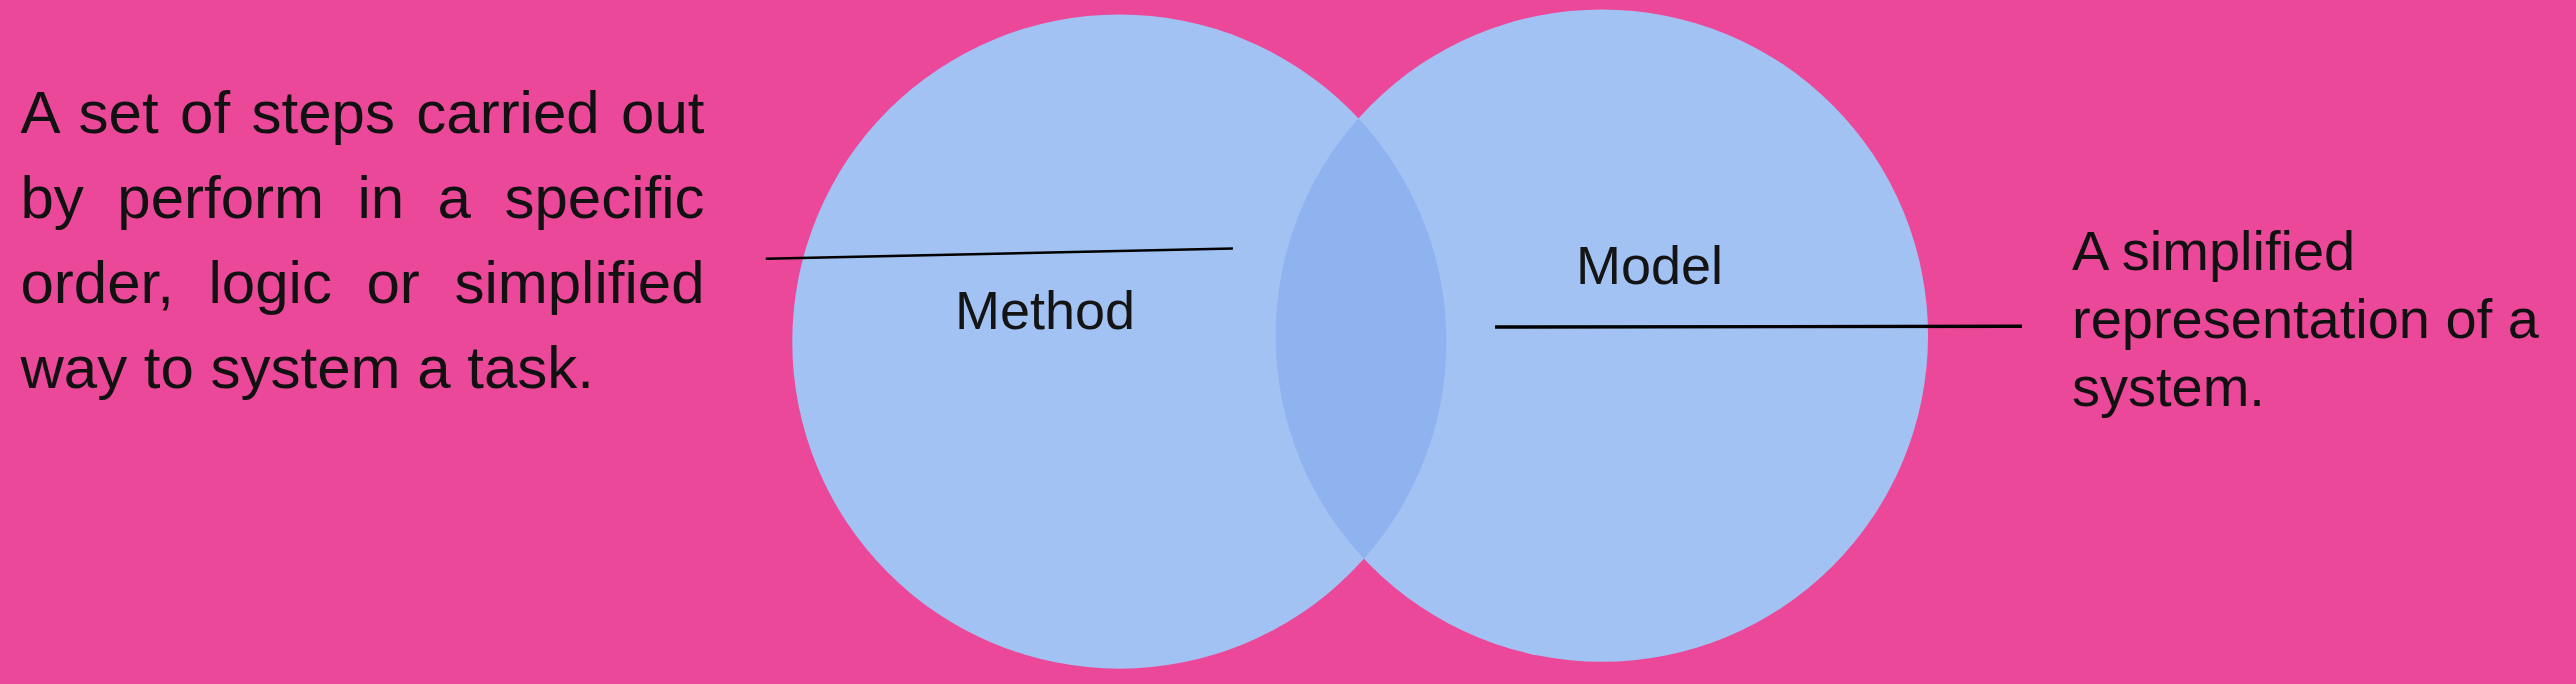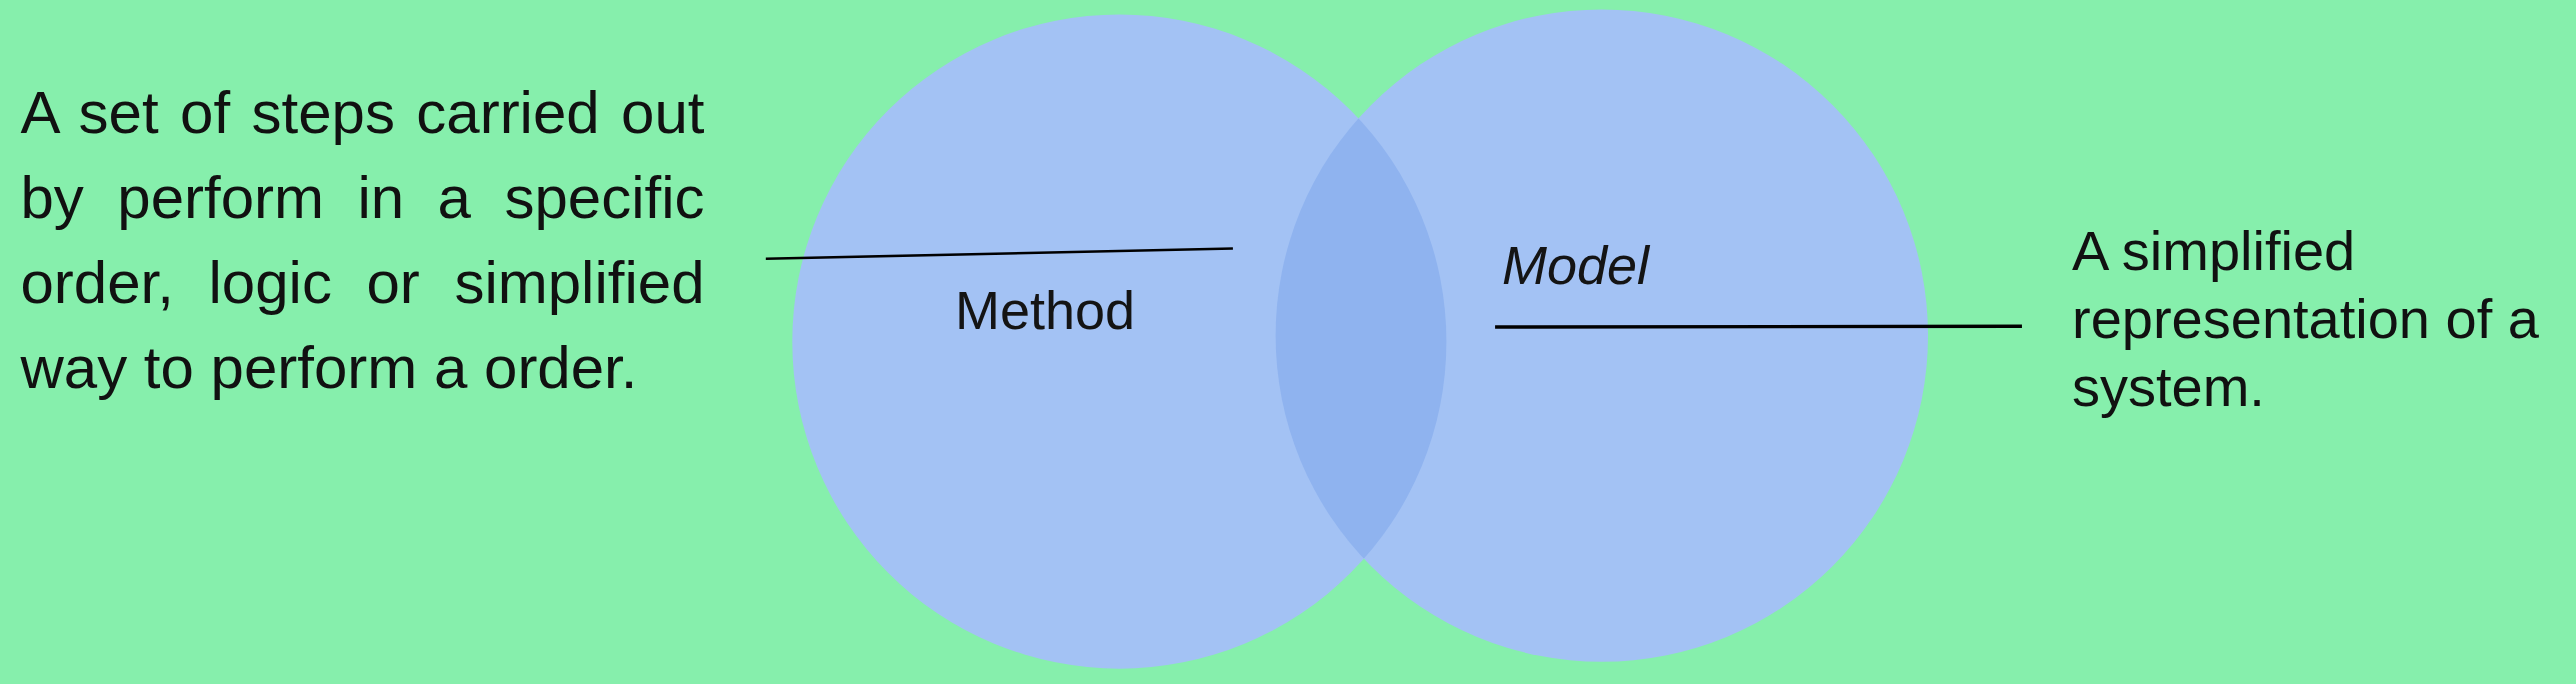--- a/index.html
+++ b/index.html
@@ -1,37 +1,37 @@
 <!DOCTYPE html>
 <html style="font-size:13.7px"><head>
 <meta charset="utf-8">
 <style>
   html,body{margin:0;padding:0;background:#ffffff;}
   body{font-family:"Liberation Sans","DejaVu Sans",sans-serif;}
   .canvas{
-    position:relative;width:2576px;height:684px;overflow:hidden;background:#86efac;
+    position:relative;width:2576px;height:684px;overflow:hidden;background:#ec4899;
   }
   .venn-svg{position:absolute;left:0;top:0;}
   .note{
     position:absolute;color:#111111;
   }
   .note-left{
     left:20.5px;top:70px;width:684px;
     font-size:60px;line-height:85px;
   }
   .note-left .line.j{text-align:justify;text-align-last:justify;}
   .note-right{
     left:2072px;top:217px;width:513px;
     font-size:56px;line-height:68px;text-align:left;
   }
   .circle-label{
     position:absolute;color:#141414;font-size:54px;line-height:83px;white-space:nowrap;
   }
   .label-method{left:955px;top:269px;}
-  .label-model{left:1502px;top:224px;font-style:italic;}
+  .label-model{left:1576px;top:224px;}
 </style>
 </head>
 <body>
 
 <div class="canvas">
 
   <svg class="venn-svg" width="2576" height="684" viewBox="0 0 3015 801">
     <defs>
       <clipPath id="clip-method-circle">
         <circle cx="1310" cy="400" r="383"></circle>
@@ -46,21 +46,21 @@
 
     <line x1="896" y1="303" x2="1443" y2="291" stroke-width="3" stroke="#000000"></line>
 
     <line x1="1750" y1="383" x2="2367" y2="382" stroke-width="4" stroke="#000000"></line>
   </svg>
 
   <div class="note note-left">
     <div class="line j">A set of steps carried out</div>
     <div class="line j">by perform in a specific</div>
     <div class="line j">order, logic or simplified</div>
-    <div class="line">way to perform a order.</div>
+    <div class="line">way to system a task.</div>
   </div>
 
   <div class="circle-label label-method">Method</div>
 
   <div class="circle-label label-model">Model</div>
 
   <div class="note note-right">
     <div class="line">A simplified</div>
     <div class="line">representation of a</div>
     <div class="line">system.</div>

